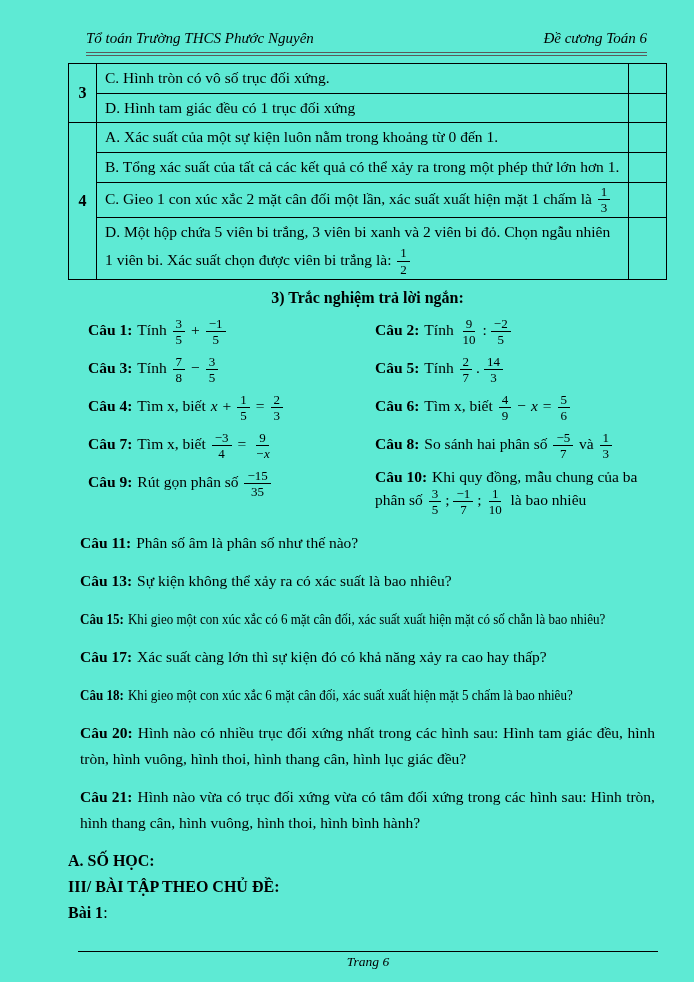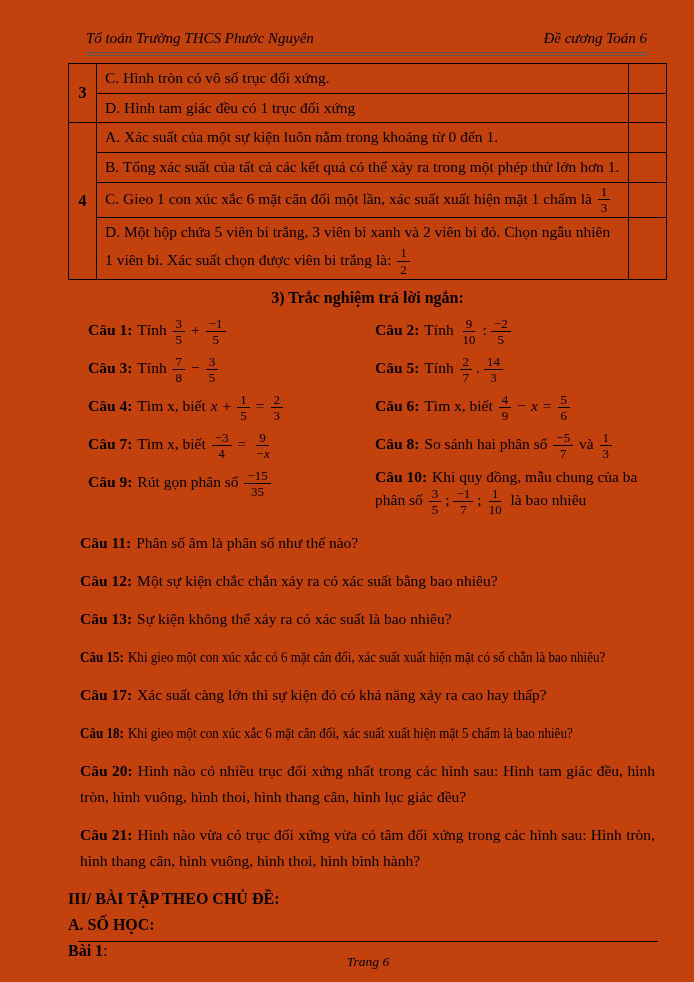--- a/index.html
+++ b/index.html
@@ -1,18 +1,18 @@
 <!DOCTYPE html>
 <html lang="vi"><head>
 <meta charset="utf-8">
 <style>
   * { box-sizing: border-box; }
   html,body { margin:0; padding:0; background:#ffffff; }
   .page {
-    width:694px; height:982px; position:relative; background:#c2410c;
+    width:694px; height:982px; position:relative; background:#5eead4;
     font-family:"Liberation Serif", serif; color:#000;
     padding:30px 27px 0 68px; overflow:hidden;
   }
   
   .header {
     display:flex; justify-content:space-between; align-items:flex-end;
     font-style:italic; font-size:15px;
     margin:0 20px 0 18px; padding-bottom:5px;
     border-bottom:4px double #5a5a5a;
   }
@@ -51,21 +51,21 @@
     display:inline-block; transform:scaleX(0.84); transform-origin:0 50%;
     white-space:nowrap;
   }
   
   .hd { font-weight:bold; font-size:16px; line-height:26px; margin:0; }
   .hd .colon { font-weight:normal; }
   
   .footer {
     position:absolute; left:78px; right:36px; bottom:12px;
     border-top:1.3px solid #000; text-align:center;
-    font-style:italic; font-size:13.5px; padding-top:12px;
+    font-style:italic; font-size:13.5px; padding-top:2px;
   }
 </style>
 </head>
 <body>
 
 <div class="page">
 
   <div class="header">
     <span>Tổ toán Trường THCS Phước Nguyên</span>
     <span>Đề cương Toán 6</span>
@@ -85,21 +85,21 @@
         <tr class="minrow">
           <td class="num" rowspan="4">4</td>
           <td class="opt"><span class="mtext">A. Xác suất của một sự kiện luôn nằm trong khoảng từ 0 đến 1.</span></td>
           <td class="mark"></td>
         </tr>
         <tr class="minrow">
           <td class="opt"><span class="mtext">B. Tổng xác suất của tất cả các kết quả có thể xảy ra trong một phép thử lớn hơn 1.</span></td>
           <td class="mark"></td>
         </tr>
         <tr class="minrow">
-          <td class="opt"><span class="mtext">C. Gieo 1 con xúc xắc 6 mặt cân đối một lần, xác suất xuất hiện mặt 1 chấm là </span><span class="frac">
+          <td class="opt"><span class="mtext">C. Gieo 1 con xúc xắc 2 mặt cân đối một lần, xác suất xuất hiện mặt 1 chấm là </span><span class="frac">
               <span class="fn">1</span>
               <span class="fd">3</span>
             </span></td>
           <td class="mark"></td>
         </tr>
         <tr class="minrow">
           <td class="opt"><span class="mtext">D. Một hộp chứa 5 viên bi trắng, 3 viên bi xanh và 2 viên bi đỏ. Chọn ngẫu nhiên 1 viên bi. Xác suất chọn được viên bi trắng là: </span><span class="frac">
               <span class="fn">1</span>
               <span class="fd">2</span>
             </span></td>
@@ -178,30 +178,29 @@
             <span class="fn">−1</span>
             <span class="fd">7</span>
           </span><span class="op tight">;</span><span class="frac">
             <span class="fn">1</span>
             <span class="fd">10</span>
           </span><span class="mtext"> là bao nhiêu</span></span></div>
     </div>
 
   <div class="long-wrap">
       <p class="lq"><span class="lbl">Câu 11:</span><span class="qtext">Phân số âm là phân số như thế nào?</span></p>
-      <p class="lq"><span class="lbl">Câu 12:</span><span class="qtext">Một sự kiện chắc chắn xảy ra có xác suất bằng bao nhiêu?</span></p>
       <p class="lq"><span class="lbl">Câu 13:</span><span class="qtext">Sự kiện không thể xảy ra có xác suất là bao nhiêu?</span></p>
       <p class="lq cond"><span class="inner"><span class="lbl">Câu 15:</span><span class="qtext">Khi gieo một con xúc xắc có 6 mặt cân đối, xác suất xuất hiện mặt có số chẵn là bao nhiêu?</span></span></p>
       <p class="lq"><span class="lbl">Câu 17:</span><span class="qtext">Xác suất càng lớn thì sự kiện đó có khả năng xảy ra cao hay thấp?</span></p>
       <p class="lq cond"><span class="inner"><span class="lbl">Câu 18:</span><span class="qtext">Khi gieo một con xúc xắc 6 mặt cân đối, xác suất xuất hiện mặt 5 chấm là bao nhiêu?</span></span></p>
       <p class="lq"><span class="lbl">Câu 20:</span><span class="qtext">Hình nào có nhiều trục đối xứng nhất trong các hình sau: Hình tam giác đều, hình tròn, hình vuông, hình thoi, hình thang cân, hình lục giác đều?</span></p>
       <p class="lq"><span class="lbl">Câu 21:</span><span class="qtext">Hình nào vừa có trục đối xứng vừa có tâm đối xứng trong các hình sau: Hình tròn, hình thang cân, hình vuông, hình thoi, hình bình hành?</span></p>
     </div>
 
+  <p class="hd">A. SỐ HỌC:</p>
   <p class="hd">III/ BÀI TẬP THEO CHỦ ĐỀ:</p>
-  <p class="hd">A. SỐ HỌC:</p>
   <p class="hd"><span>Bài 1</span><span class="colon">:</span></p>
 
   <div class="footer">
     <span>Trang 6</span>
   </div>
 
 </div>
 
 </body></html>

